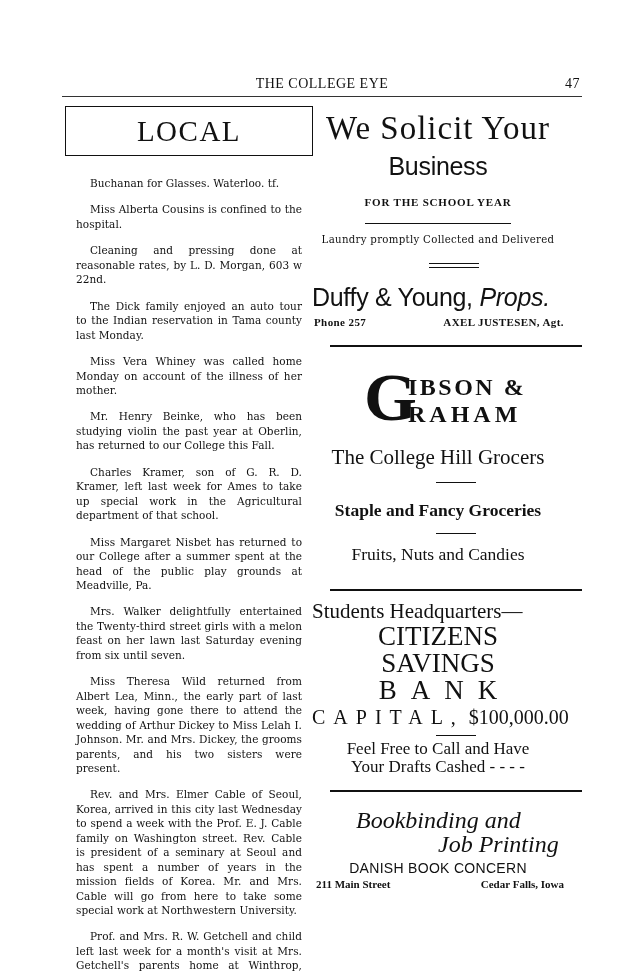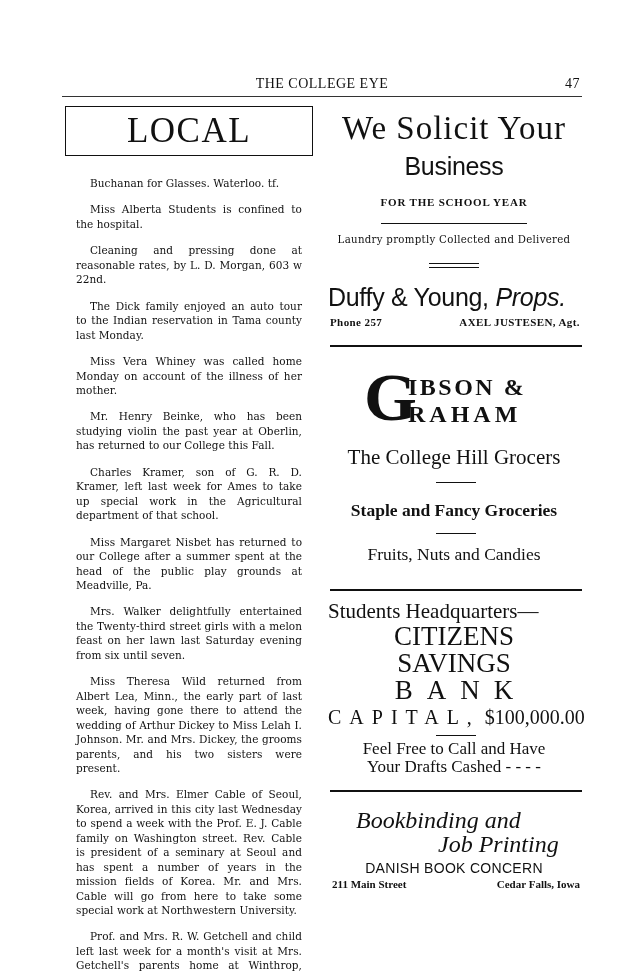--- a/index.html
+++ b/index.html
@@ -16,30 +16,30 @@
   }
   .running-head .title { position: absolute; left: 0; right: 0; text-align: center; top: 0; }
   .running-head .pgnum { position: absolute; right: 2px; top: 0; }
   .head-rule { left: 62px; top: 96px; width: 520px; height: 0; border-top: 1.5px solid #333; }
 
   
   .local-box {
     left: 65px; top: 106px; width: 248px; height: 50px; border: 1.5px solid #111;
     display: flex; align-items: center; justify-content: center; box-sizing: border-box;
   }
-  .local-box span { font-family: "Liberation Serif", serif; font-size: 35px; letter-spacing: 1.5px; }
+  .local-box span { font-family: "Liberation Serif", serif; font-size: 29px; letter-spacing: 1.5px; }
   .local-col {
     left: 64px; top: 164px; width: 250px;
     font-family: "DejaVu Serif", serif; font-size: 10.5px; line-height: 14.45px;
     text-align: justify; letter-spacing: 0.05px;
   }
   .local-col p { margin: 12px; text-indent: 14px; }
 
   
-  .rcol { left: 328px; width: 252px; text-align: center; font-family: "Liberation Serif", serif; }
+  .rcol { left: 312px; width: 252px; text-align: center; font-family: "Liberation Serif", serif; }
   .solicit { top: 108px; font-size: 33px; letter-spacing: 1px; line-height: 40px; white-space: nowrap; }
   .business { top: 150px; font-family: "Liberation Sans", sans-serif; font-size: 25px; line-height: 32px; letter-spacing: -0.3px; }
   .school-year { top: 196px; font-size: 11px; font-weight: bold; letter-spacing: 0.8px; }
   .school-year span { border-bottom: 1.5px solid #111; padding-bottom: 15px; }
   .laundry { top: 234px; font-family: "DejaVu Serif", serif; font-size: 10.2px; letter-spacing: 0.3px; white-space: nowrap; }
   .dbl-rule { left: 429px; width: 50px; height: 3px; border-top: 1.5px solid #111; border-bottom: 1.5px solid #111; }
   .duffy { top: 282px; text-align: left; font-family: "Liberation Sans", sans-serif; font-size: 25px; line-height: 30px; letter-spacing: -0.3px; white-space: nowrap; }
   .duffy .props { font-style: italic; margin-top: 36px; }
   .phone-row { top: 316px; font-size: 11px; font-weight: bold; letter-spacing: 0.4px; text-align: left; }
   .phone-row .phone { position: absolute; left: 2px; }
@@ -74,21 +74,21 @@
   <span class="title">THE COLLEGE EYE</span>
   <span class="pgnum">47</span>
 </div>
 <div class="abs head-rule"></div>
 
 <div class="abs local-box">
   <span>LOCAL</span>
 </div>
 <div class="abs local-col">
   <p>Buchanan for Glasses. Waterloo. tf.</p>
-  <p>Miss Alberta Students is confined to the hospital.</p>
+  <p>Miss Alberta Cousins is confined to the hospital.</p>
   <p>Cleaning and pressing done at reasonable rates, by L. D. Morgan, 603 w 22nd.</p>
   <p>The Dick family enjoyed an auto tour to the Indian reservation in Tama county last Monday.</p>
   <p>Miss Vera Whiney was called home Monday on account of the illness of her mother.</p>
   <p>Mr. Henry Beinke, who has been studying violin the past year at Oberlin, has returned to our College this Fall.</p>
   <p>Charles Kramer, son of G. R. D. Kramer, left last week for Ames to take up special work in the Agricultural department of that school.</p>
   <p>Miss Margaret Nisbet has returned to our College after a summer spent at the head of the public play grounds at Meadville, Pa.</p>
   <p>Mrs. Walker delightfully entertained the Twenty-third street girls with a melon feast on her lawn last Saturday evening from six until seven.</p>
   <p>Miss Theresa Wild returned from Albert Lea, Minn., the early part of last week, having gone there to attend the wedding of Arthur Dickey to Miss Lelah I. Johnson. Mr. and Mrs. Dickey, the grooms parents, and his two sisters were present.</p>
   <p>Rev. and Mrs. Elmer Cable of Seoul, Korea, arrived in this city last Wednesday to spend a week with the Prof. E. J. Cable family on Washington street. Rev. Cable is president of a seminary at Seoul and has spent a number of years in the mission fields of Korea. Mr. and Mrs. Cable will go from here to take some special work at Northwestern University.</p>
   <p>Prof. and Mrs. R. W. Getchell and child left last week for a month's visit at Mrs. Getchell's parents home at Winthrop, Iowa. About the middle of this month Mr. Getchell will leave for Madison, Wis., where he will do graduate work in chemistry in the State University, having been granted a year's absence from the Teachers' College. Mrs. Getchell will join him about the holidays.</p>

